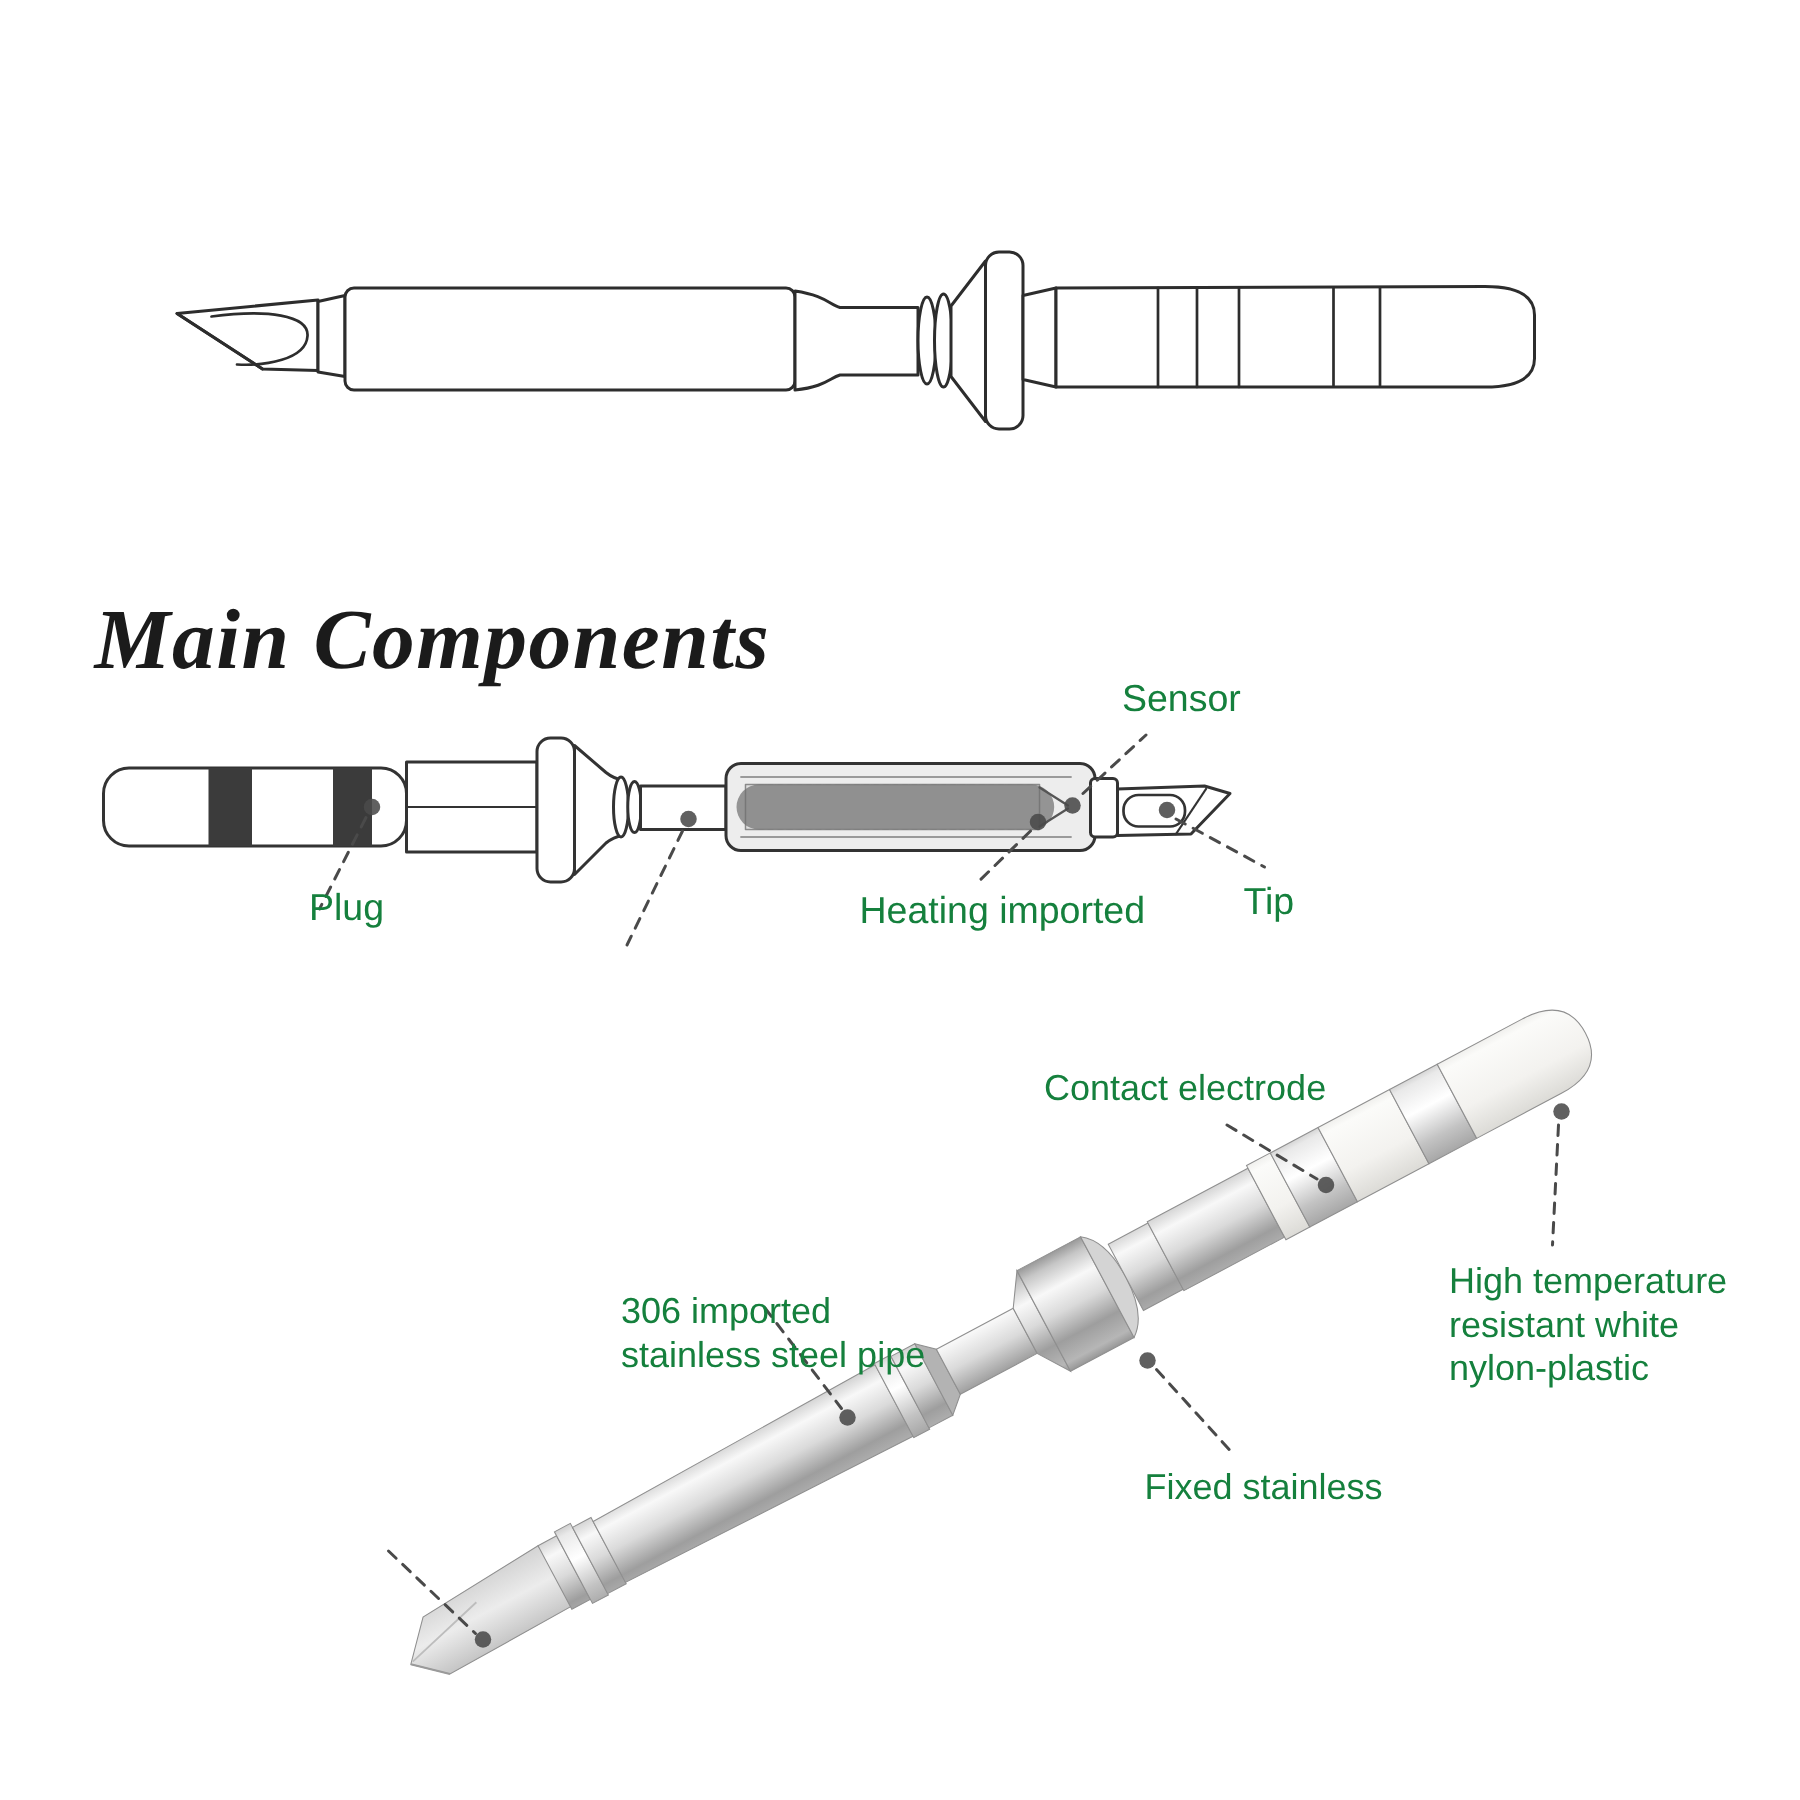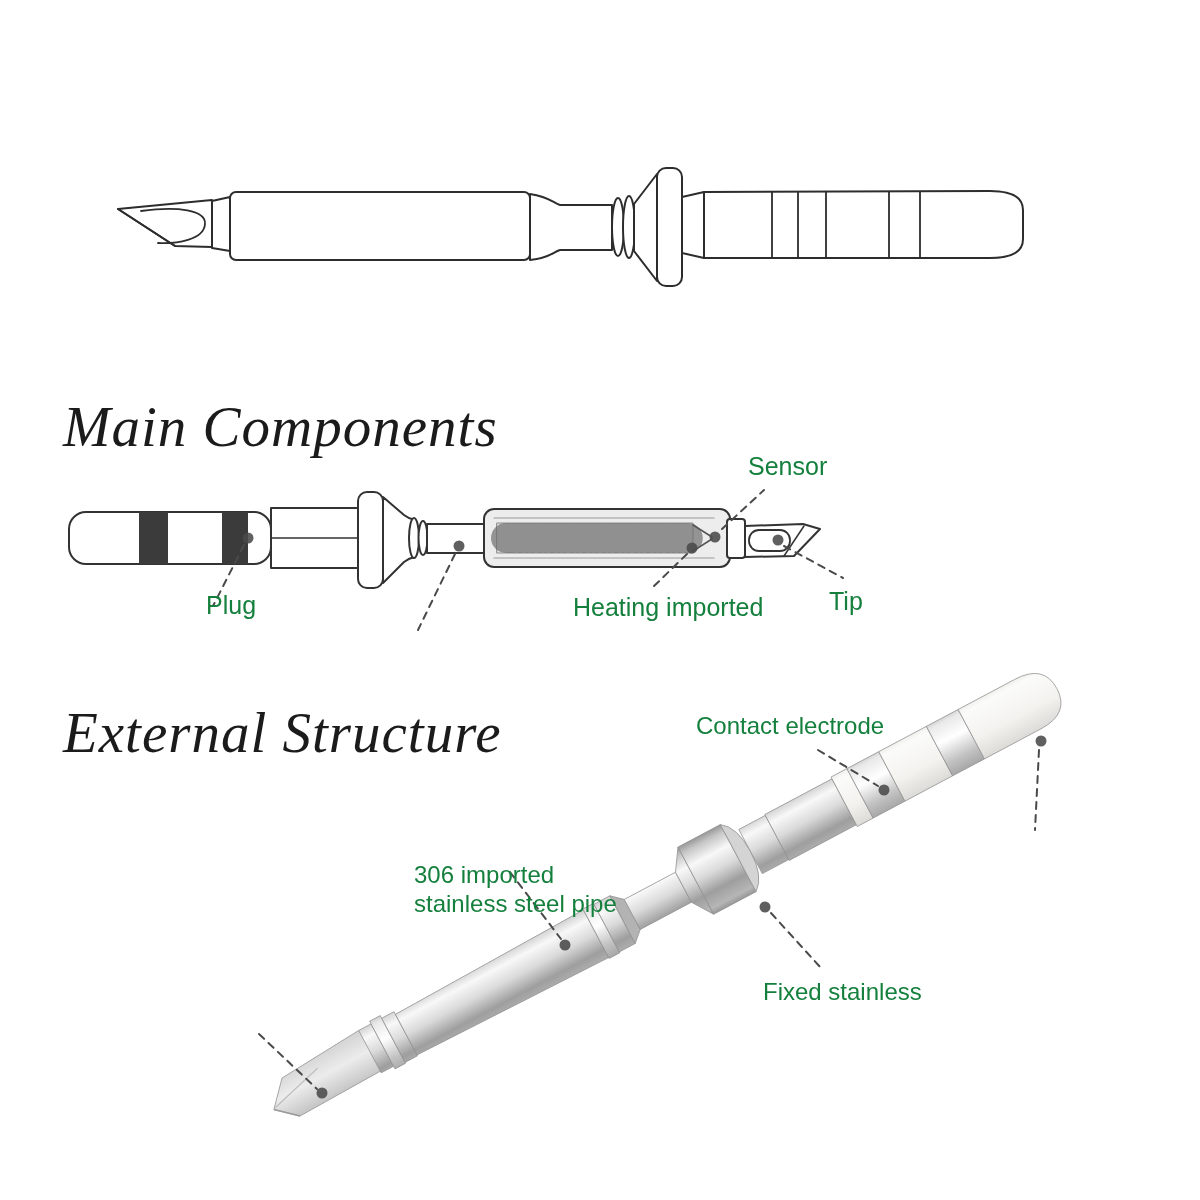--- a/index.html
+++ b/index.html
@@ -1,20 +1,20 @@
 <!DOCTYPE html>
 <html><head>
 <meta charset="utf-8">
 <style>
   html,body{margin:0;padding:0;background:#ffffff;}
   #page{position:relative;width:1200px;height:1200px;background:#ffffff;overflow:hidden;
         font-family:"Liberation Sans",sans-serif;}
   #canvas{position:absolute;left:0;top:0;}
   .heading{position:absolute;font-family:"Liberation Serif",serif;font-style:italic;
-           font-size:57px;color:#1b1b1b;letter-spacing:1px;white-space:nowrap;}
+           font-size:57px;color:#1b1b1b;letter-spacing:1px;white-space:nowrap;font-weight:bold;}
   .lbl{position:absolute;color:#15803d;white-space:pre-line;}
   .mid{font-size:25px;line-height:30px;}
   .bot{font-size:24px;line-height:29px;}
 </style>
 </head>
 <body>
 
 <div id="page">
 
   <svg id="canvas" width="1200" height="1200" viewBox="0 0 1200 1200">
@@ -130,25 +130,27 @@
       <circle cx="778" cy="540" r="5.5"></circle>
       <circle cx="884" cy="790" r="5.5"></circle>
       <circle cx="565" cy="945" r="5.5"></circle>
       <circle cx="1041" cy="741" r="5.5"></circle>
       <circle cx="765" cy="907" r="5.5"></circle>
       <circle cx="322" cy="1093" r="5.5"></circle>
     </g>
   </svg>
 
   <div class="heading" style="left:63px;top:394px">Main Components</div>
-  <div class="heading" style="left:63px;top:700px">External Structure</div>
 
   <div class="lbl mid" style="left:748px;top:451px">Sensor</div>
   <div class="lbl mid" style="left:206px;top:590px">Plug</div>
   <div class="lbl mid" style="left:573px;top:592px">Heating imported</div>
   <div class="lbl mid" style="left:829px;top:586px">Tip</div>
 
   <div class="lbl bot" style="left:696px;top:711px">Contact electrode</div>
   <div class="lbl bot" style="left:414px;top:860px">306 imported
 stainless steel pipe</div>
+  <div class="lbl bot" style="left:966px;top:840px">High temperature
+resistant white
+nylon-plastic</div>
   <div class="lbl bot" style="left:763px;top:977px">Fixed stainless</div>
 
 </div>
 
 </body></html>

